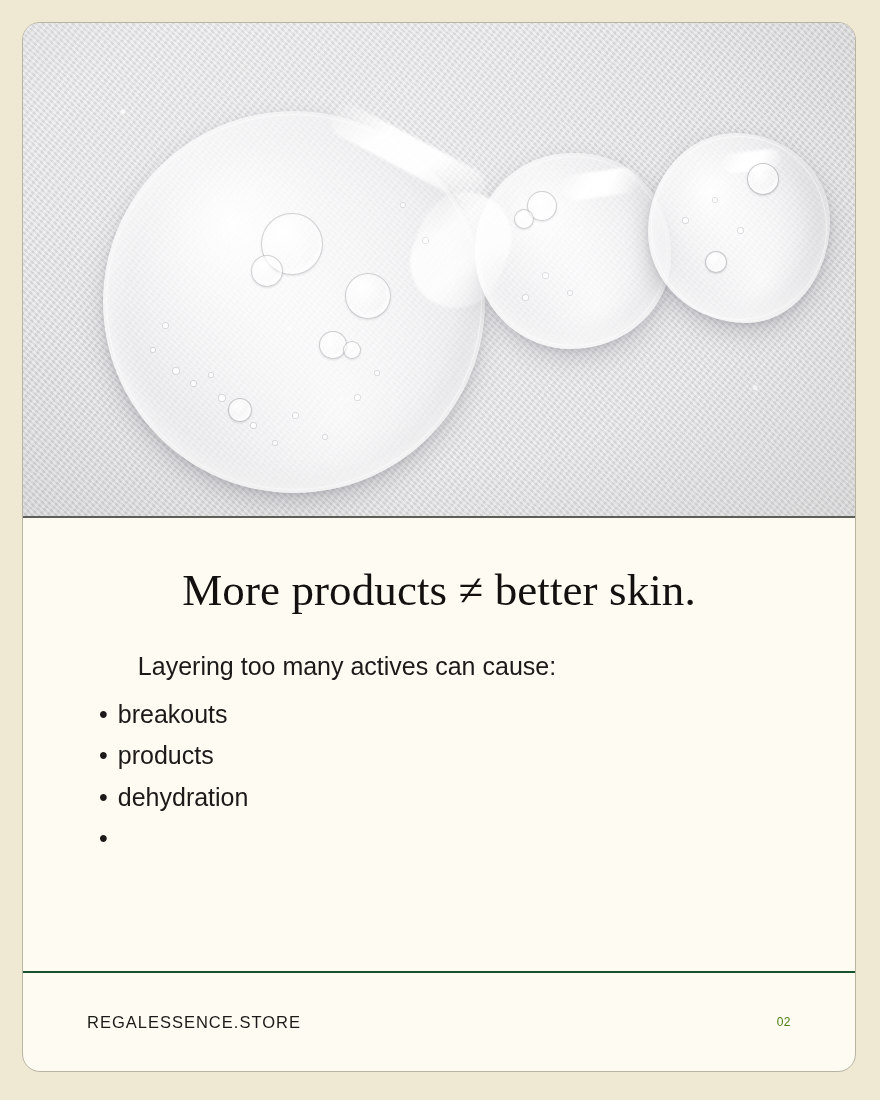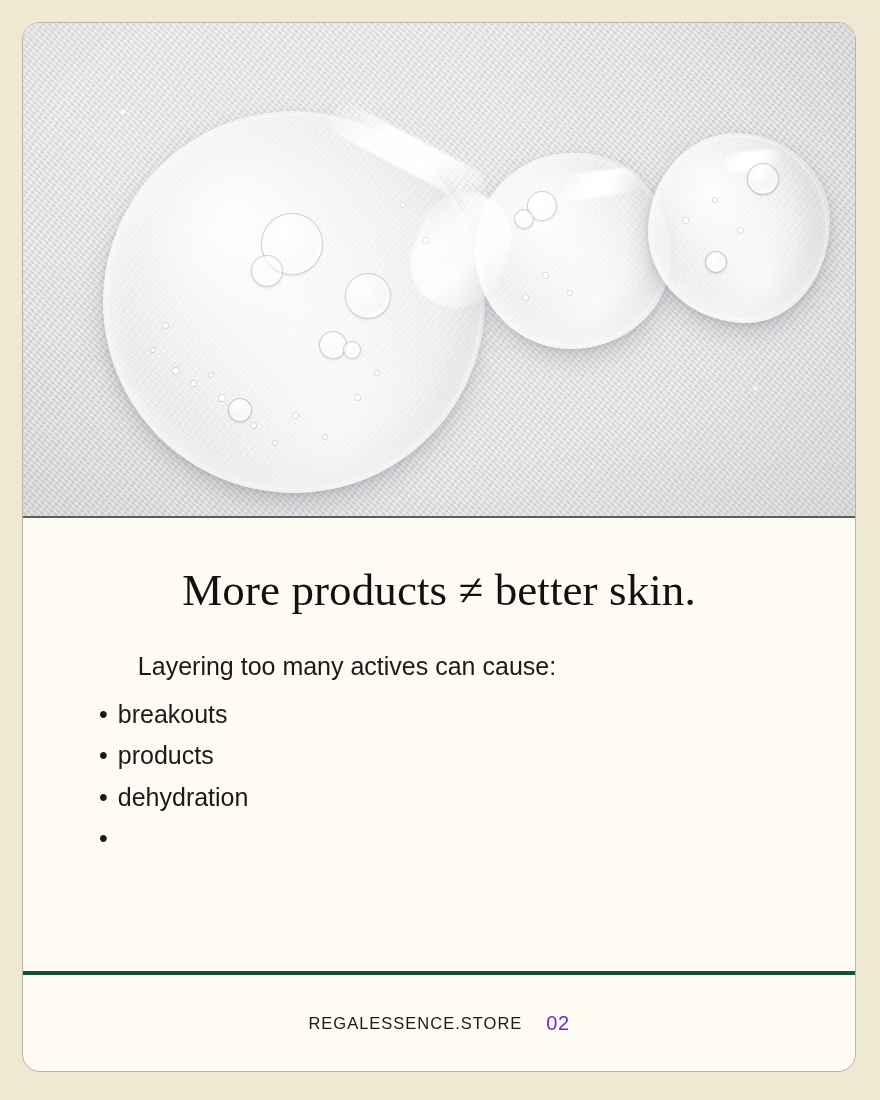--- a/index.html
+++ b/index.html
@@ -184,38 +184,38 @@
     margin-right: 10px;
     font-size: 25px;
     line-height: 1.45;
     color: #1b1a18;
   }
 
   
   .footer {
     flex: 0 0 auto;
     height: 100px;
-    border-top: 4px solid #14532d;
+    border-top: 2px solid #14532d;
     margin: 0 0 0 0;
     padding: 0 64px;
     display: flex;
     align-items: center;
-    justify-content: center;
+    justify-content: space-between;
     box-sizing: border-box;
     gap: 24px;
   }
   .footer-brand {
     font-size: 16.5px;
     letter-spacing: 1.0px;
     color: #1b1a18;
   }
   .footer-page {
-    font-size: 20px;
+    font-size: 12px;
     letter-spacing: .5px;
-    color: #6d28d9;
+    color: #4d7c0f;
   }
 </style>
 </head>
 <body>
 
 <div class="slide-card">
 
   <div class="photo">
     <div class="paper-texture"></div>
 

